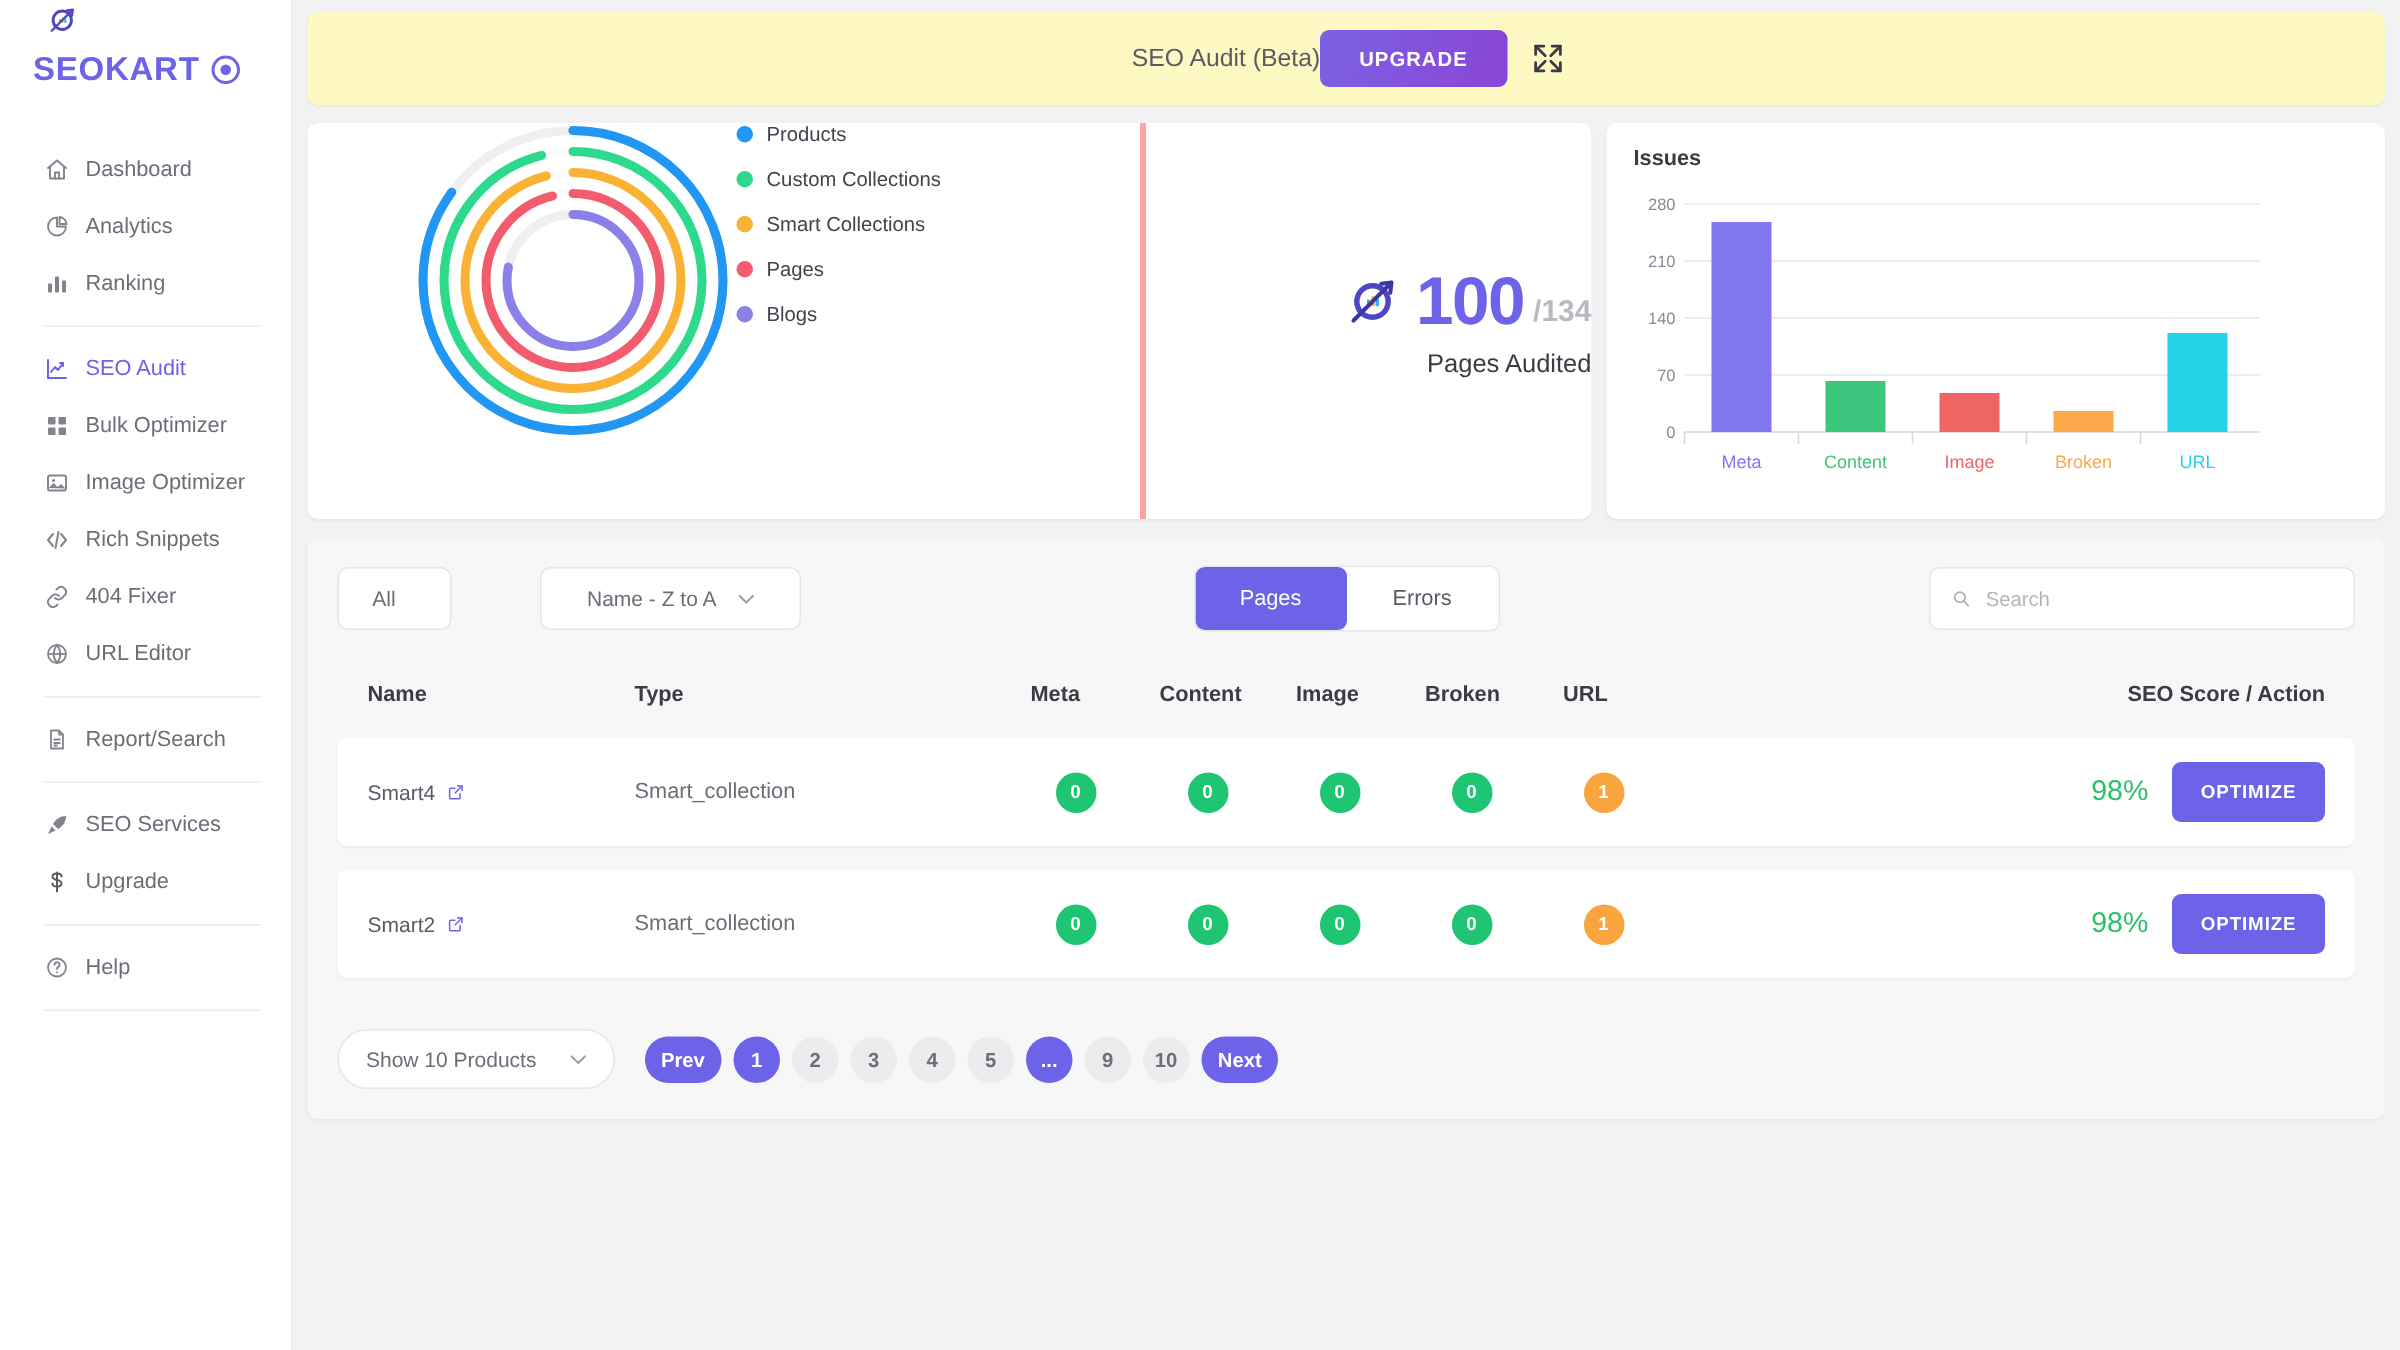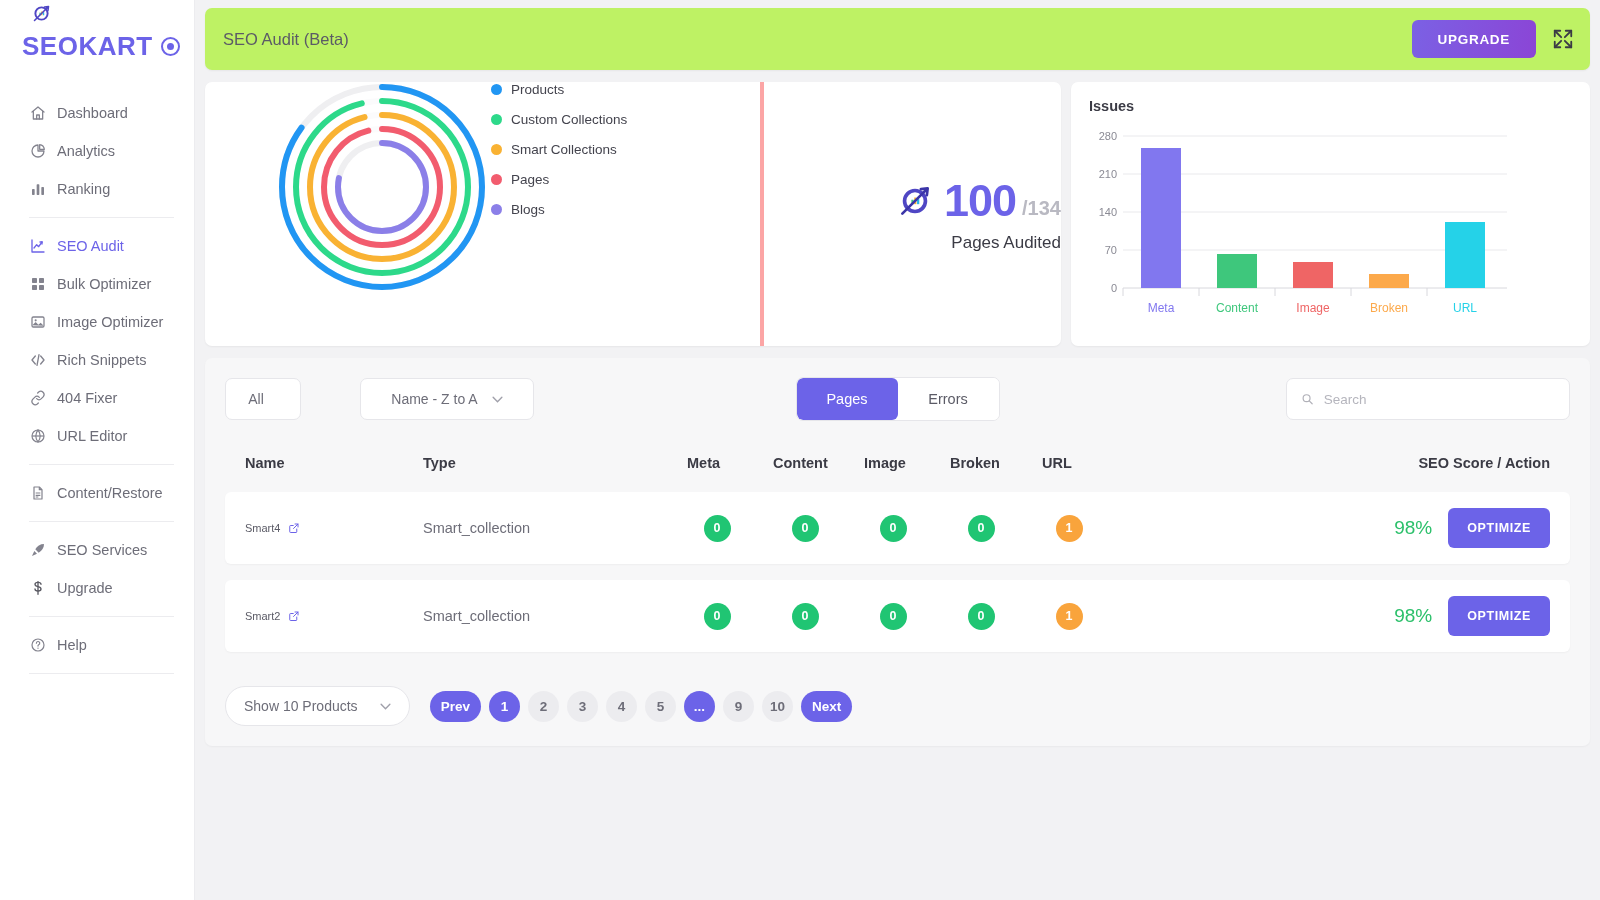--- a/index.html
+++ b/index.html
@@ -15,21 +15,21 @@
   .sidebar {
     width: 195px; height: 900px; background: #ffffff;
     flex: 0 0 195px; padding-top: 16px;
     border-right: 1px solid #ececef;
   }
   .logo-row {
     display: flex; align-items: center; gap: 8px;
     padding: 8px 0 0 22px; height: 52px;
   }
   .logo-text {
-    font-size: 26px; font-weight: 700; letter-spacing: .5px;
+    font-size: 22px; font-weight: 700; letter-spacing: .5px;
     color: #6c63e8; position: relative; line-height: 1;
   }
   .logo-badge {
     width: 19px; height: 19px; border-radius: 50%;
     border: 2px solid #6c63e8; display: flex;
     align-items: center; justify-content: center;
   }
   .logo-badge i { width: 7px; height: 7px; border-radius: 50%; background: #6c63e8; display: block; }
   .logo-gear {
     position: absolute; left: 31px; top: 3px; width: 21px; height: 21px;
@@ -43,22 +43,22 @@
   }
   .nav-item .ico { width: 17px; height: 17px; display: flex; align-items: center; justify-content: center; flex: 0 0 17px; }
   .nav-item.active { color: #6c63e8; }
   .nav-item.active .ico svg { stroke: #6c63e8; }
   .nav-sep { height: 1px; background: #ececef; margin: 9px 20px 9px 29px; }
 
   
   .main { flex: 1; height: 900px; padding: 8px 10px 0 10px; overflow: hidden; }
 
   .topbar {
-    background: #bef264; border-radius: 7px; height: 62px;
-    display: flex; align-items: center; justify-content: space-between;
+    background: #fef9c3; border-radius: 7px; height: 62px;
+    display: flex; align-items: center; justify-content: center;
     padding: 0 16px 0 18px; box-shadow: 0 1px 2px rgba(0,0,0,.05);
   }
   .topbar-title { font-size: 16.5px; color: #5b5b66; }
   .topbar-right { display: flex; align-items: center; gap: 16px; }
   .btn-upgrade {
     background: linear-gradient(100deg, #7b61e4 0%, #8b45d6 100%);
     color: #fff; border: none; border-radius: 6px;
     height: 38px; padding: 0 26px; font-size: 13.5px;
     font-weight: 600; letter-spacing: .7px; cursor: pointer;
     font-family: "Liberation Sans", sans-serif;
@@ -138,21 +138,21 @@
   .c-name { flex: 0 0 178px; }
   .c-type { flex: 0 0 250px; }
   .c-meta, .c-content, .c-image, .c-broken, .c-url { flex: 0 0 88px; text-align: center; }
   .c-action { flex: 1; text-align: right; }
   .thead .c-meta { text-align: left; padding-left: 14px; }
   .thead .c-content { text-align: left; padding-left: 12px; }
   .thead .c-image { text-align: left; padding-left: 15px; }
   .thead .c-broken { text-align: left; padding-left: 13px; }
   .thead .c-url { text-align: left; padding-left: 17px; }
 
-  .cell-name { font-size: 11px; color: #5b5b66; display: flex; align-items: center; gap: 8px; }
+  .cell-name { font-size: 14px; color: #5b5b66; display: flex; align-items: center; gap: 8px; }
   .cell-type { font-size: 14.5px; color: #6d6d78; }
   .pill {
     width: 27px; height: 27px; border-radius: 50%; display: inline-flex;
     align-items: center; justify-content: center; color: #fff;
     font-size: 12.5px; font-weight: 700;
   }
   .pill-green { background: #20c573; }
   .pill-orange { background: #f9a43c; }
   .action-wrap { display: flex; align-items: center; justify-content: flex-end; gap: 16px; }
   .score { font-size: 19px; font-weight: 400; color: #2cc06b; }
@@ -310,21 +310,21 @@
       <div class="nav-sep"></div>
 
       <div class="nav-item">
         <span class="ico">
           <svg width="16" height="16" viewBox="0 0 24 24" fill="none" stroke="#83838e" stroke-width="1.8" stroke-linejoin="round">
             <path d="M14 3H6v18h12V7l-4-4z"></path>
               <path d="M14 3v4h4"></path>
               <path d="M8.5 12h7M8.5 15.5h7M8.5 18h4"></path>
           </svg>
         </span>
-        <span>Content/Restore</span>
+        <span>Report/Search</span>
       </div>
 
       <div class="nav-sep"></div>
 
       <div class="nav-item">
         <span class="ico">
           <svg width="16" height="16" viewBox="0 0 24 24" fill="#83838e">
             <path d="M21 3c-6 0-10 3-13 8l5 5c5-3 8-7 8-13z"></path>
             <path d="M6.5 13.5L3 21l7.5-3.5z"></path>
           </svg>

